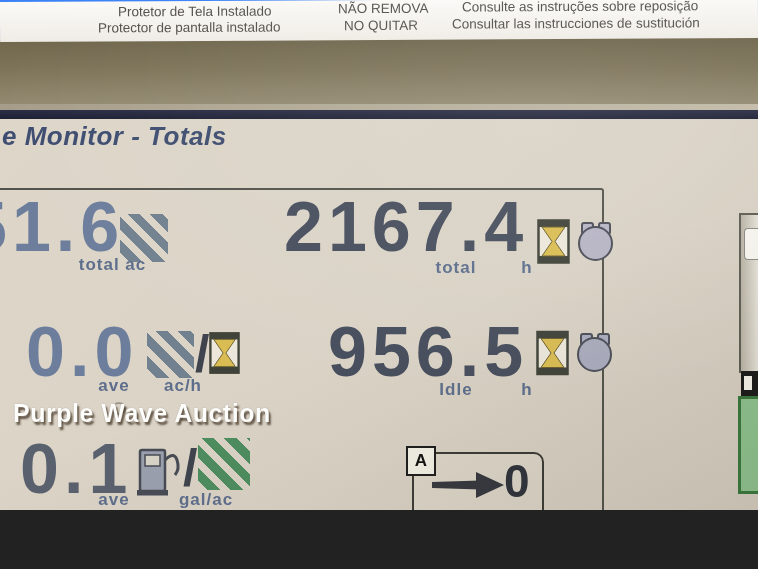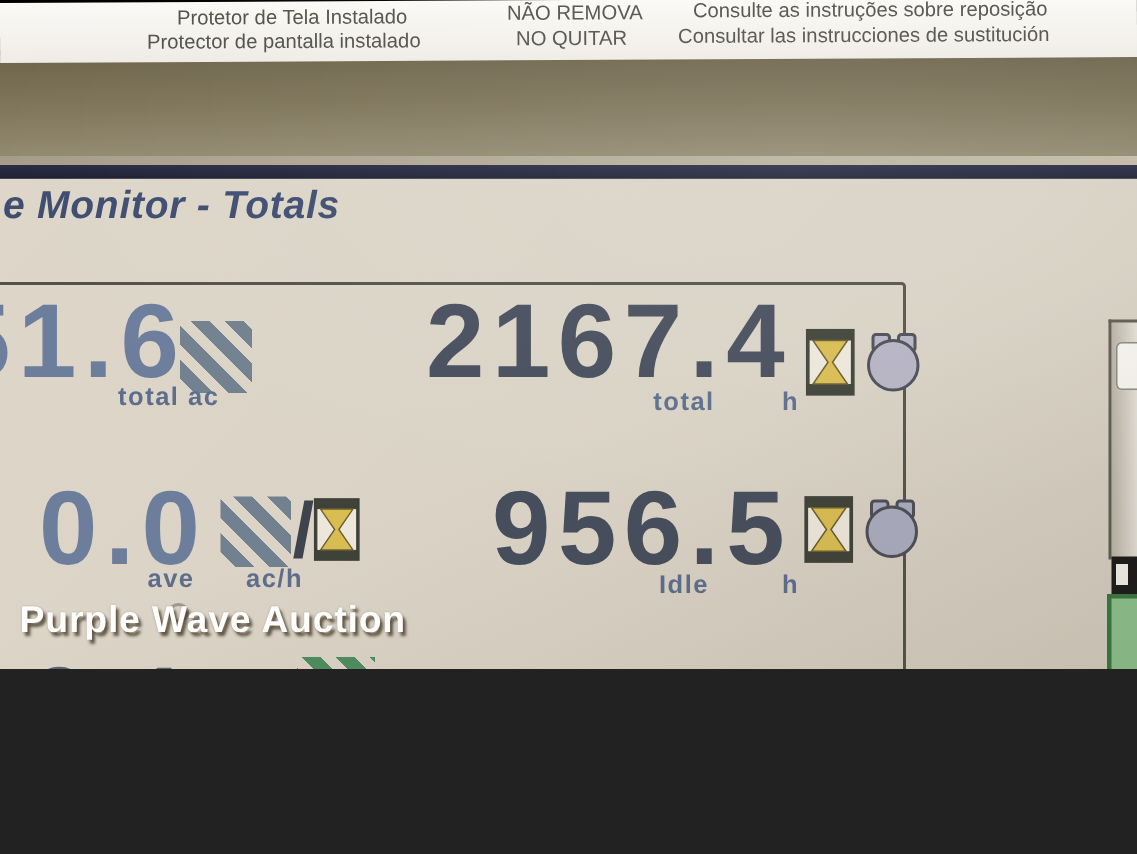--- a/index.html
+++ b/index.html
@@ -1,17 +1,17 @@
 <!DOCTYPE html>
 <html><head>
 <meta charset="utf-8">
 <style>
   html,body{margin:0;padding:0;background:#222;}
-  .photo{position:relative;width:758px;height:446px;overflow:hidden;
-    background:#000000;font-family:"Liberation Sans",sans-serif;}
+  .photo{position:relative;width:758px;height:510px;overflow:hidden;
+    background:#3b82f6;font-family:"Liberation Sans",sans-serif;}
   
   .sticker{position:absolute;left:0;top:0;width:758px;height:40px;
     background:linear-gradient(180deg,#fbfaf7,#efece6);transform:rotate(-0.3deg);z-index:3;}
   .sticker span{position:absolute;color:#53514c;font-size:13.5px;white-space:nowrap;}
   
   .band{position:absolute;left:0;top:37px;width:758px;height:71px;
     background:linear-gradient(180deg,#6e654c 0%,#7d7459 45%,#958c73 100%);z-index:2;}
   .band-light{position:absolute;left:0;top:104px;width:758px;height:8px;
     background:linear-gradient(90deg,#a59d89,#c2baa6);z-index:2;}
   .navy-line{position:absolute;left:0;top:110px;width:758px;height:9px;

